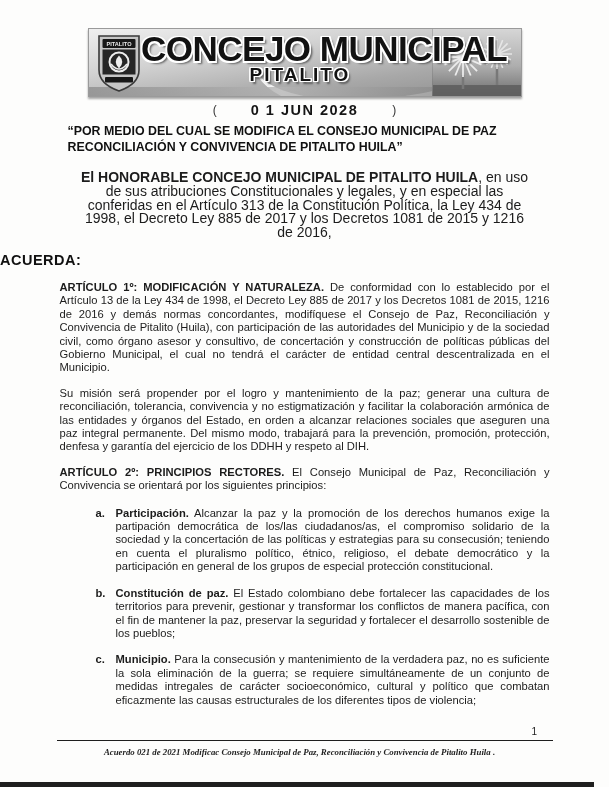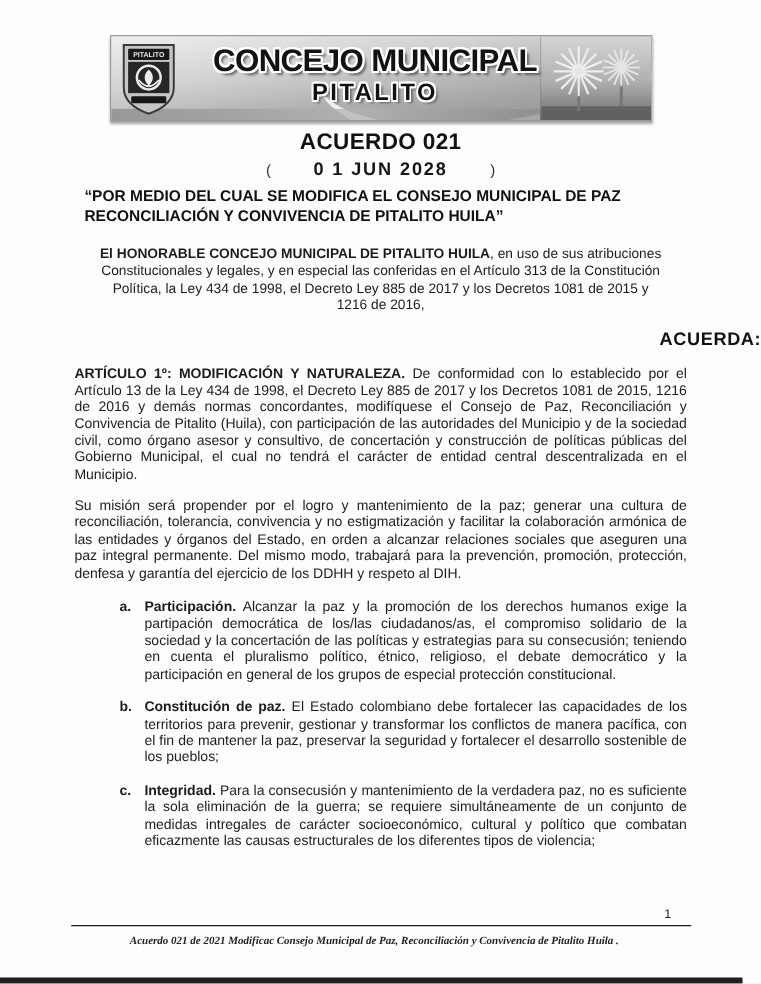--- a/index.html
+++ b/index.html
@@ -48,21 +48,21 @@
     position: absolute; right: 0; top: 0; width: 88px; height: 100%;
     background: linear-gradient(180deg, #d6d6d6 0%, #aeaeae 55%, #6e6e6e 100%);
     border-left: 1px solid rgba(120,120,120,0.4);
     z-index: 2;
   }
   .banner-text {
     position: absolute; left: 52px; right: 62px; top: 5px;
     text-align: center; z-index: 4;
   }
   .banner-title {
-    font-size: 25px; line-height: 30px; font-weight: 900; letter-spacing: -0.5px;
+    font-size: 35px; line-height: 30px; font-weight: 900; letter-spacing: -0.5px;
     color: #121212;
     text-shadow:
       -1.5px -1.5px 0 #fff, 1.5px -1.5px 0 #fff, -1.5px 1.5px 0 #fff, 1.5px 1.5px 0 #fff,
       -1.5px 0 0 #fff, 1.5px 0 0 #fff, 0 -1.5px 0 #fff, 0 1.5px 0 #fff,
       3px 3px 2px rgba(50,50,50,0.65);
     white-space: nowrap;
   }
   .banner-subtitle {
     font-size: 19px; line-height: 20px; font-weight: 900; letter-spacing: 2px;
     margin-top: 1px;
@@ -89,24 +89,24 @@
     margin: 0 34px;
     font-size: 14.5px; font-weight: 700; letter-spacing: 1.5px; color: #151515;
   }
   .doc-title {
     width: 474px; margin: 6px auto 0;
     text-align: left; font-size: 12.4px; line-height: 15.5px; font-weight: 800;
     color: #111;
   }
   .preamble {
     width: 452px; margin: 16px auto 0;
-    text-align: center; font-size: 11px; line-height: 13.8px;
+    text-align: center; font-size: 14px; line-height: 13.8px;
   }
   .acuerda-heading {
-    margin: 12px 0 0 0; text-align: right;
+    margin: 12px 0 0 0; text-align: left;
     font-size: 14.5px; line-height: 17px; font-weight: 800; letter-spacing: 0.5px;
     color: #111;
   }
 
   
   .body-par {
     width: 490px; margin: 12px auto 0;
     text-align: justify; font-size: 11.2px; line-height: 13.4px;
   }
   .body-par.first { }
@@ -174,51 +174,51 @@
         <rect x="9" y="43" width="28" height="5.5" rx="1" fill="#181818"></rect>
       </svg>
     </div>
 
     <div class="banner-text">
       <div class="banner-title">CONCEJO MUNICIPAL</div>
       <div class="banner-subtitle">PITALITO</div>
     </div>
   </div>
 
-  <h1 class="acuerdo-heading">ACUERDO 021</h1>
 
   <div class="date-row">
     <span class="date-paren">(</span>
     <span class="date-stamp-text">0 1 JUN 2028</span>
     <span class="date-paren">)</span>
   </div>
 
   <h2 class="doc-title">“POR MEDIO DEL CUAL SE MODIFICA EL CONSEJO MUNICIPAL DE PAZ RECONCILIACIÓN Y CONVIVENCIA DE PITALITO HUILA”</h2>
 
   <p class="preamble"><strong>El HONORABLE CONCEJO MUNICIPAL DE PITALITO HUILA</strong><span>, en uso de sus atribuciones Constitucionales y legales, y en especial las conferidas en el Artículo 313 de la Constitución Política, la Ley 434 de 1998, el Decreto Ley 885 de 2017 y los Decretos 1081 de 2015 y 1216 de 2016,</span></p>
 
   <h3 class="acuerda-heading">ACUERDA:</h3>
 
   <p class="body-par first"><strong>ARTÍCULO 1º: MODIFICACIÓN Y NATURALEZA.</strong><span> De conformidad con lo establecido por el Artículo 13 de la Ley 434 de 1998, el Decreto Ley 885 de 2017 y los Decretos 1081 de 2015, 1216 de 2016 y demás normas concordantes, modifíquese el Consejo de Paz, Reconciliación y Convivencia de Pitalito (Huila), con participación de las autoridades del Municipio y de la sociedad civil, como órgano asesor y consultivo, de concertación y construcción de políticas públicas del Gobierno Municipal, el cual no tendrá el carácter de entidad central descentralizada en el Municipio.</span></p>
 
   <p class="body-par">Su misión será propender por el logro y mantenimiento de la paz; generar una cultura de reconciliación, tolerancia, convivencia y no estigmatización y facilitar la colaboración armónica de las entidades y órganos del Estado, en orden a alcanzar relaciones sociales que aseguren una paz integral permanente. Del mismo modo, trabajará para la prevención, promoción, protección, denfesa y garantía del ejercicio de los DDHH y respeto al DIH.</p>
 
+  <p class="body-par"><strong>ARTÍCULO 2º: PRINCIPIOS RECTORES.</strong><span>  El Consejo Municipal de Paz, Reconciliación y Convivencia se orientará por los siguientes principios:</span></p>
 
   <ol class="principles">
     <li>
       <span class="li-label">a.</span>
       <span class="li-body"><strong>Participación.</strong><span> Alcanzar la paz y la promoción de los derechos humanos exige la partipación democrática de los/las ciudadanos/as, el compromiso solidario de la sociedad y la concertación de las políticas y estrategias para su consecusión; teniendo en cuenta el pluralismo político, étnico, religioso, el debate democrático y la participación en general de los grupos de especial protección constitucional.</span></span>
     </li>
     <li>
       <span class="li-label">b.</span>
       <span class="li-body"><strong>Constitución de paz.</strong><span> El Estado colombiano debe fortalecer las capacidades de los territorios para prevenir, gestionar y transformar los conflictos de manera pacífica, con el fin de mantener la paz, preservar la seguridad y fortalecer el desarrollo sostenible de los pueblos;</span></span>
     </li>
     <li>
       <span class="li-label">c.</span>
-      <span class="li-body"><strong>Integridad.</strong><span> Para la consecusión y mantenimiento de la verdadera paz, no es suficiente la sola eliminación de la guerra; se requiere simultáneamente de un conjunto de medidas intregales de carácter socioeconómico, cultural y político que combatan eficazmente las causas estructurales de los diferentes tipos de violencia;</span></span>
+      <span class="li-body"><strong>Municipio.</strong><span> Para la consecusión y mantenimiento de la verdadera paz, no es suficiente la sola eliminación de la guerra; se requiere simultáneamente de un conjunto de medidas intregales de carácter socioeconómico, cultural y político que combatan eficazmente las causas estructurales de los diferentes tipos de violencia;</span></span>
     </li>
   </ol>
 
   <div class="page-number">1</div>
   <div class="footer-rule"></div>
   <div class="footer-text">Acuerdo 021 de 2021 Modificac Consejo Municipal de Paz, Reconciliación y Convivencia de Pitalito Huila .</div>
   <div class="scan-edge"></div>
 
 </div>
 

